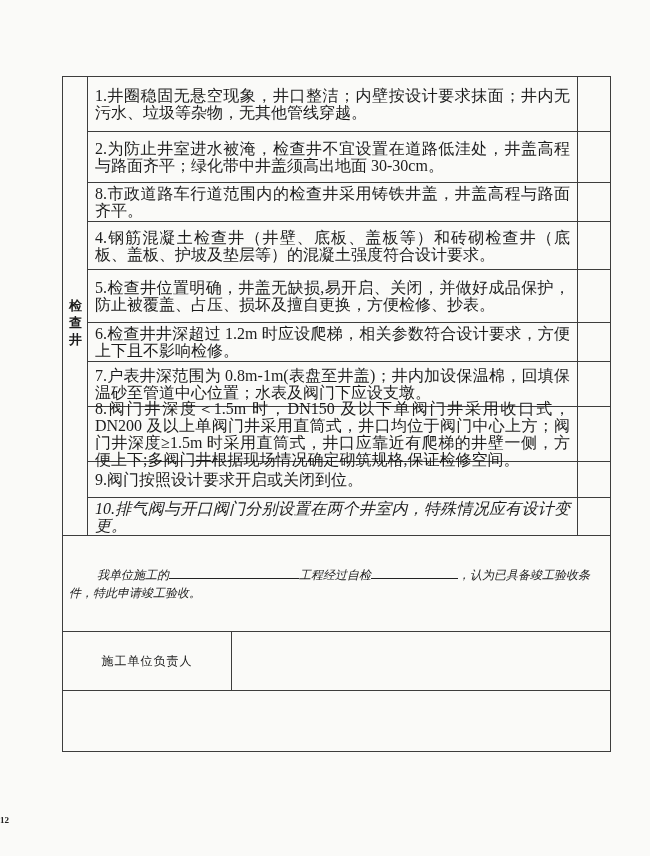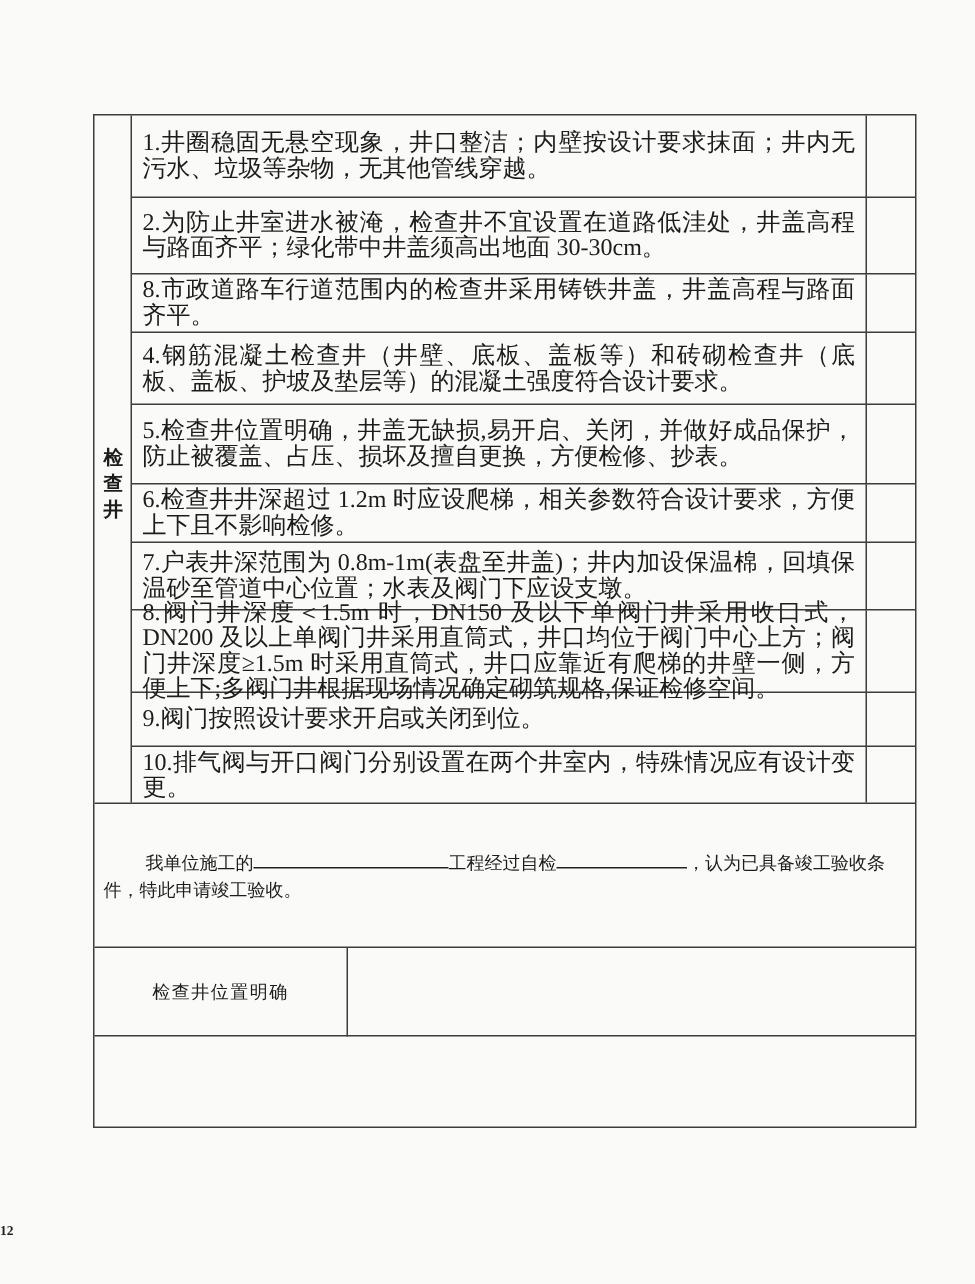--- a/index.html
+++ b/index.html
@@ -40,26 +40,27 @@
     padding:2px 7px;
     font-size:16px;line-height:17px;
     box-sizing:border-box;
     text-align:justify;
   }
   .item-result{
     grid-column:3;
     border-bottom:1px solid #3d3d3d;
     box-sizing:border-box;
   }
-  .no-bb{border-bottom:none;}
+  .no-bb{border-bottom:none;font-style:italic;}
   
   .decl-row{
     height:96px;border-top:1px solid #3d3d3d;
     display:flex;align-items:center;
     box-sizing:border-box;
+    font-style:italic;
   }
   .decl-para{
     font-size:12px;line-height:18px;
     padding:0 6px;text-indent:28px;
     width:100%;
   }
   .blank{
     display:inline-block;height:13px;
     border-bottom:1px solid #222;
     vertical-align:baseline;
@@ -127,21 +128,21 @@
 
       <div class="item-text no-bb" style="grid-row:10">10.排气阀与开口阀门分别设置在两个井室内，特殊情况应有设计变更。</div>
       <div class="item-result no-bb" style="grid-row:10"></div>
     </div>
 
     <div class="decl-row">
       <div class="decl-para"><span>我单位施工的</span><span class="blank blank1"></span><span>工程经过自检</span><span class="blank blank2"></span><span>，认为已具备竣工验收条件，特此申请竣工验收。</span></div>
     </div>
 
     <div class="sig-grid">
-      <div class="sig-label first">检查井位置明确</div>
+      <div class="sig-label first">施工单位负责人</div>
       <div class="sig-value first"></div>
       <div class="sig-value"></div>
     </div>
 
   </div>
 
   <div class="page-number">12</div>
 </div>
 
 </body></html>

